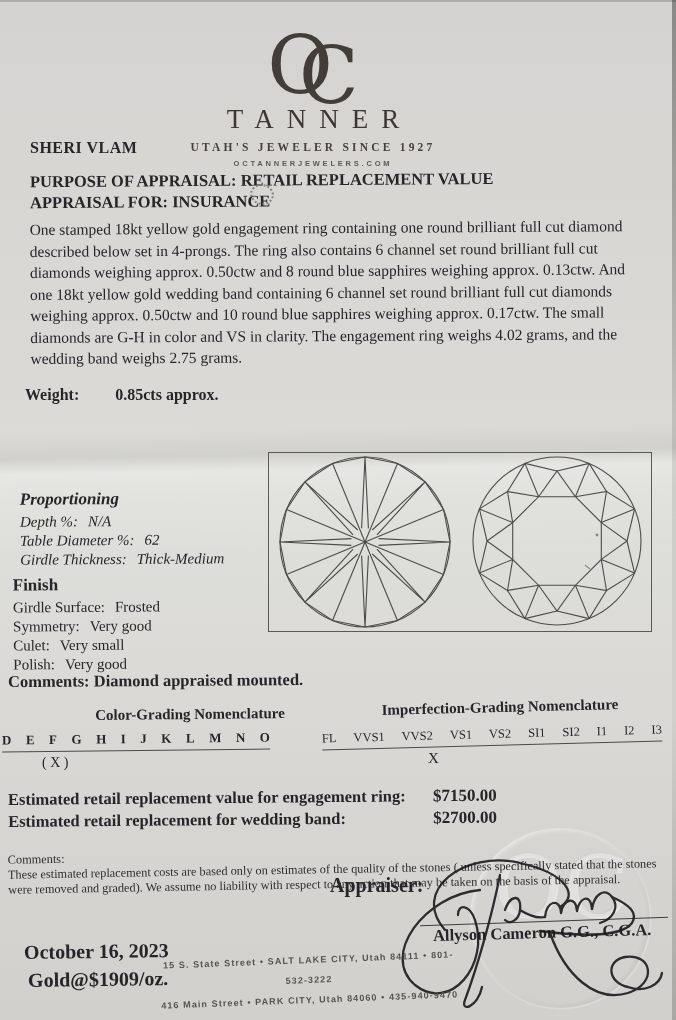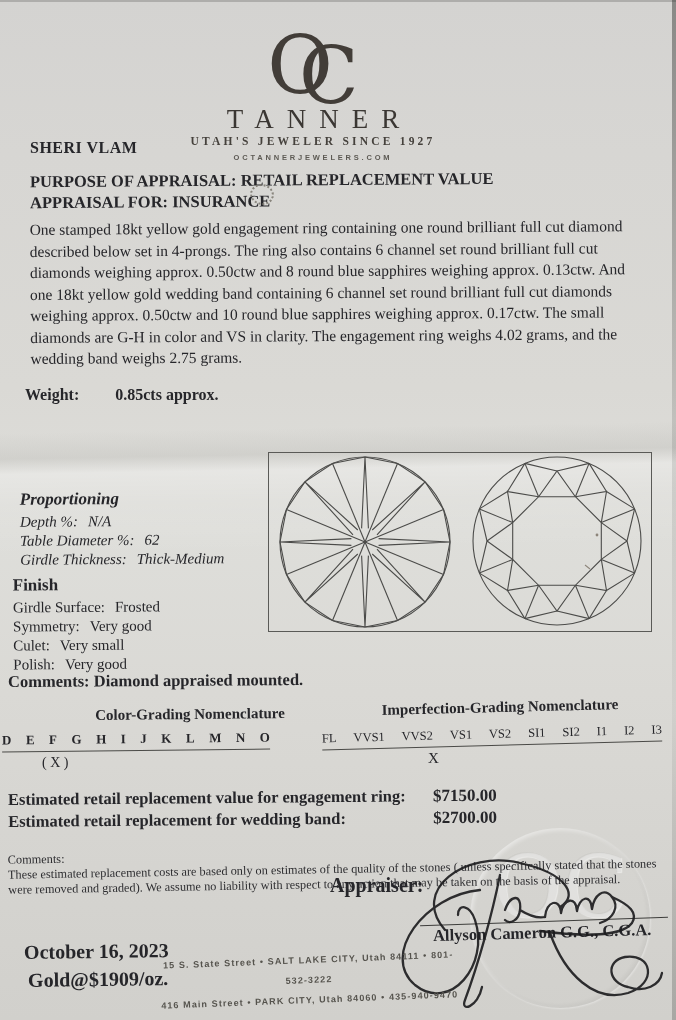--- a/index.html
+++ b/index.html
@@ -17,21 +17,21 @@
   .edge-right{right:0;top:0;bottom:0;width:4px;
     background:linear-gradient(180deg,rgba(45,45,42,.45),rgba(45,45,42,.12) 45%,rgba(45,45,42,.05) 70%,rgba(45,45,42,.25));}
   .edge-top{left:0;top:0;right:0;height:2px;background:rgba(60,60,58,.25);}
 
   
   .header{left:148px;top:26px;width:330px;text-align:center;}
   .logo{font-family:"DejaVu Serif",serif;color:#423d38;line-height:1;height:84px;}
   .logo .o{font-size:80px;display:inline-block;}
   .logo .c{font-size:78px;display:inline-block;margin-left:-34px;position:relative;top:10px;}
   .brand{font-size:27px;letter-spacing:13px;color:#3b3733;margin-top:-6px;padding-left:13px;}
-  .tagline{font-size:11.5px;font-weight:bold;letter-spacing:3.2px;color:#45413c;margin-top:0;text-align:center;}
+  .tagline{font-size:11.5px;font-weight:bold;letter-spacing:3.2px;color:#45413c;margin-top:6px;text-align:center;}
   .website{font-family:"Liberation Sans",sans-serif;font-size:7.5px;font-weight:bold;letter-spacing:2.8px;color:#5d5a54;margin-top:6px;text-align:center;}
 
   .client{left:30px;top:139px;font-size:16px;font-weight:bold;letter-spacing:.5px;}
   .purpose{left:30px;top:169px;width:620px;font-size:16.5px;font-weight:bold;line-height:21px;transform:rotate(-.4deg);}
   .ring-stamp{left:250px;top:184px;width:20px;height:17px;border:2px dotted #7c786f;border-radius:50%;opacity:.85;transform:rotate(10deg);}
 
   .desc{left:30px;top:217px;width:616px;font-size:15.5px;line-height:21.5px;transform:rotate(-.35deg);}
 
   .weight-line{left:25px;top:386px;font-size:16px;font-weight:bold;}
   .weight-line .val{margin-left:32px;}

